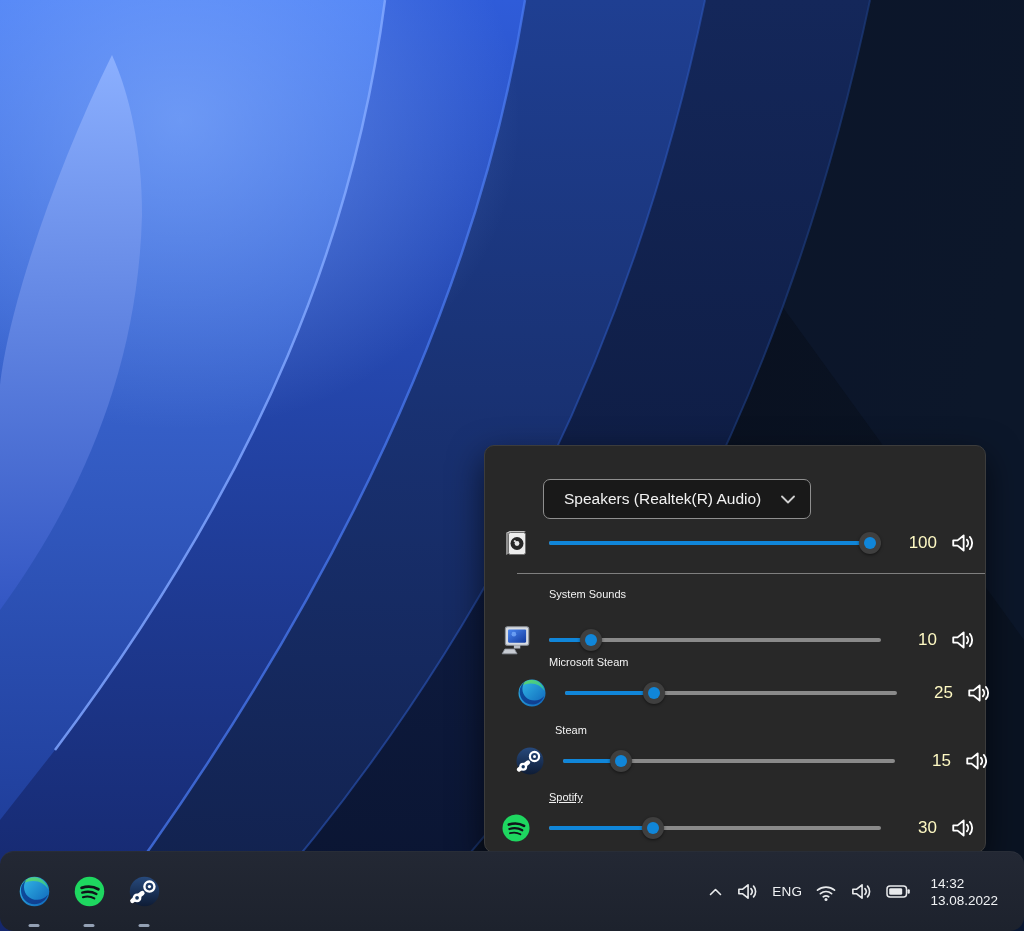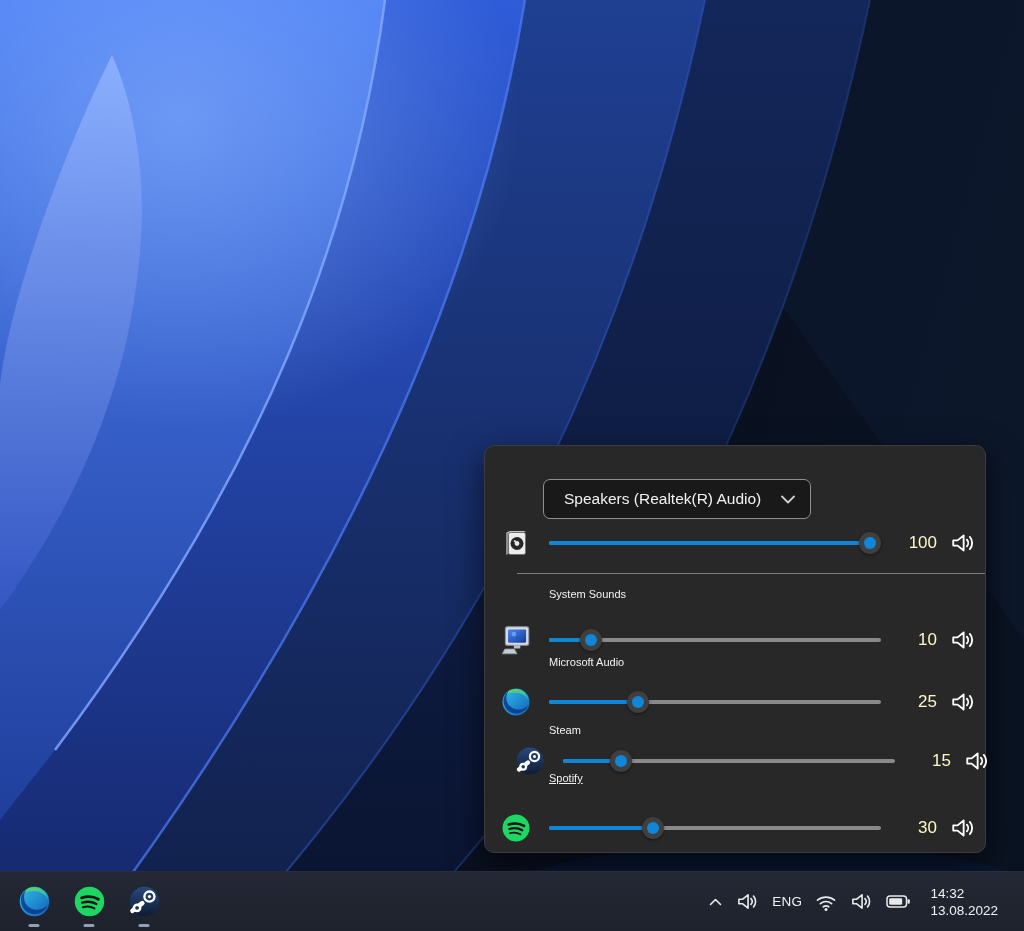--- a/index.html
+++ b/index.html
@@ -36,42 +36,43 @@
     color:#f2f2f2;font-size:15.5px;cursor:default;
   }
   .mix-row{
     position:absolute;left:0;right:0;height:36px;
     display:flex;align-items:center;
     padding:0 34px 0 14px;box-sizing:border-box;
   }
   .row-master{top:79px;}
   .divider{position:absolute;left:32px;top:127px;width:468px;height:1px;background:#7f7f7f;}
   .row-label{position:absolute;left:64px;height:20px;color:#f2f2f2;font-size:11px;line-height:20px;}
-  .lbl-0{top:138px;} .lbl-1{top:206px;} .lbl-2{top:274px;} .lbl-3{top:322px;text-decoration:underline;}
-  .row-0{top:168px;margin-top:8px;} .row-1{top:238px;} .row-2{top:297px;padding-left:28px;} .row-3{top:364px;}
+  .lbl-0{top:138px;} .lbl-1{top:206px;} .lbl-2{top:274px;margin-left:6px;} .lbl-3{top:341px;text-decoration:underline;}
+  .row-0{top:168px;margin-top:8px;} .row-1{top:229px;margin-left:16px;} .row-2{top:297px;padding-left:28px;} .row-3{top:364px;}
 
   .app-icon{width:34px;height:34px;flex:none;display:flex;align-items:center;justify-content:center;margin-right:16px;}
   .slider{position:relative;width:332px;height:24px;flex:none;--v:0;cursor:pointer;}
   .slider .track{position:absolute;left:0;right:0;top:10px;height:4px;border-radius:2px;background:var(--track);}
   .slider .fill{position:absolute;left:0;top:10px;height:4px;border-radius:2px;background:var(--accent);
     width:calc((100% - 22px) * var(--v) / 100 + 11px);}
   .slider .thumb{position:absolute;top:1px;width:22px;height:22px;border-radius:50%;background:var(--thumb-ring);
     left:calc((100% - 22px) * var(--v) / 100);
     display:flex;align-items:center;justify-content:center;box-shadow:0 1px 3px rgba(0,0,0,.5);}
   .slider .thumb::after{content:"";width:12px;height:12px;border-radius:50%;background:var(--accent);}
   .vol-val{width:46px;margin-left:10px;flex:none;text-align:right;color:#fef9c3;font-size:17px;}
   .mute-btn{width:28px;height:28px;margin-left:12px;flex:none;display:flex;align-items:center;justify-content:center;
     background:none;border:none;padding:0;cursor:pointer;}
 
   
   .taskbar{
-    position:absolute;left:0;right:0;bottom:0;height:60px;
+    position:absolute;left:0;right:0;bottom:0;height:80px;
     background:linear-gradient(180deg,#232834 0%,#1d222d 100%);
     border-top:1px solid rgba(255,255,255,.05);
     box-sizing:border-box;
+    border-radius:14px;
   }
   .tb-apps{position:absolute;left:15px;top:0;bottom:0;display:flex;align-items:center;}
   .tb-app{position:relative;width:38px;height:100%;margin-right:17px;
     display:flex;align-items:center;justify-content:center;cursor:pointer;}
   .tb-app .pill{position:absolute;bottom:4px;left:50%;transform:translateX(-50%);
     width:11px;height:3px;border-radius:2px;background:#93a0b4;}
   .tray{position:absolute;right:0;top:0;bottom:0;display:flex;align-items:center;gap:13px;padding-right:26px;}
   .tray-ic{display:flex;align-items:center;justify-content:center;cursor:pointer;}
   .tray-lang{color:#eef0f2;font-size:13.5px;letter-spacing:.3px;cursor:pointer;}
   .clock{margin-left:6px;text-align:left;color:#f0f2f4;font-size:13.5px;line-height:17px;cursor:pointer;}
@@ -216,21 +217,21 @@
     <div class="vol-val">10</div>
     <button class="mute-btn">
       <svg width="26" height="26" viewBox="0 0 24 24">
         <path d="M3,9.6 h4 L12.6,5 v14 L7,14.4 H3 z" fill="none" stroke="#ffffff" stroke-width="1.7" stroke-linejoin="round"></path>
         <path d="M15.6,9 a4.4,4.4 0 0 1 0,6" fill="none" stroke="#ffffff" stroke-width="1.7" stroke-linecap="round"></path>
         <path d="M18.3,6.4 a8.4,8.4 0 0 1 0,11.2" fill="none" stroke="#ffffff" stroke-width="1.7" stroke-linecap="round"></path>
       </svg>
     </button>
   </div>
 
-  <div class="row-label lbl-1">Microsoft Audio</div>
+  <div class="row-label lbl-1">Microsoft Steam</div>
   <div class="mix-row row-1">
     <span class="app-icon">
       <svg width="32" height="32" viewBox="0 0 32 32">
         <circle cx="16" cy="16" r="13.5" fill="url(#egBase)"></circle>
         <path d="M28.6,14 C27.2,7.6 22.1,3 16,3 c-4.9,0-9.1,2.6-11.2,6.4 c2.8-2 6.2-3 10-3 c5.9,0 11,2.9 13.8,7.6z" fill="url(#egGreen)"></path>
         <path d="M28.2,19 c-1.7,5.2-6.6,8.6-12.2,8.6 C9.3,27.6 3.6,22 3.6,14.8 c0-4.1 2.1-7.7 5.2-9.7
                  c-1.6,2.1-2.4,4.4-2.4,6.9 c0,6.5 5.4,11.6 12.1,11.6 c3.7,0 7.1-1.6 9.7-4.6z" fill="url(#egDark)"></path>
       </svg>
     </span>
     <div class="slider" style="--v: 25;">

